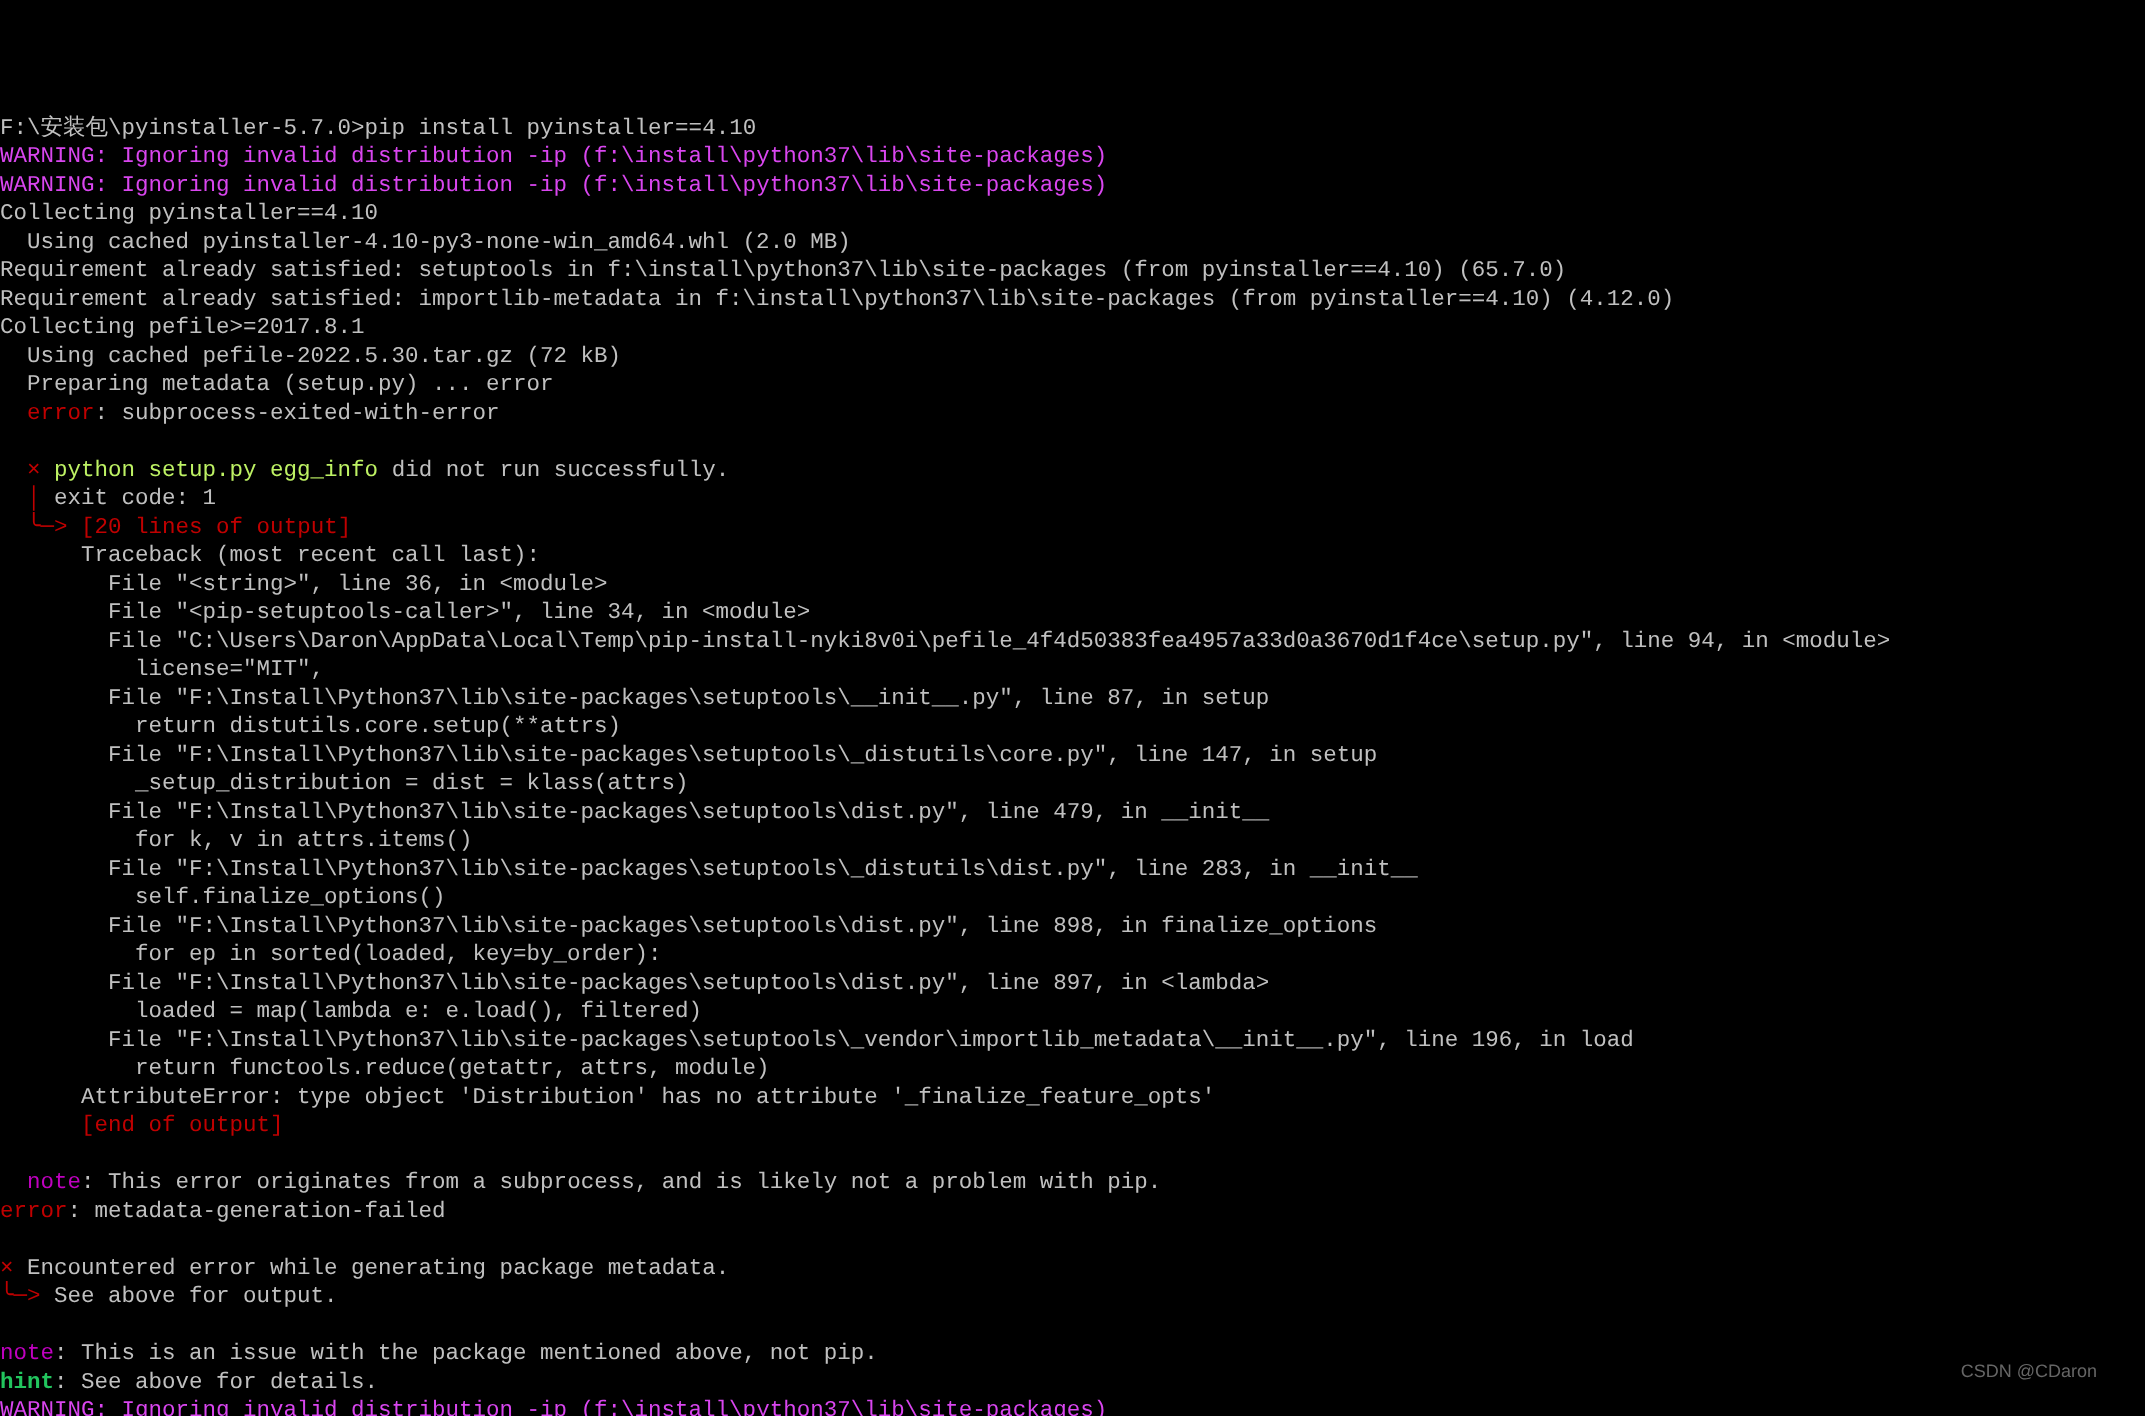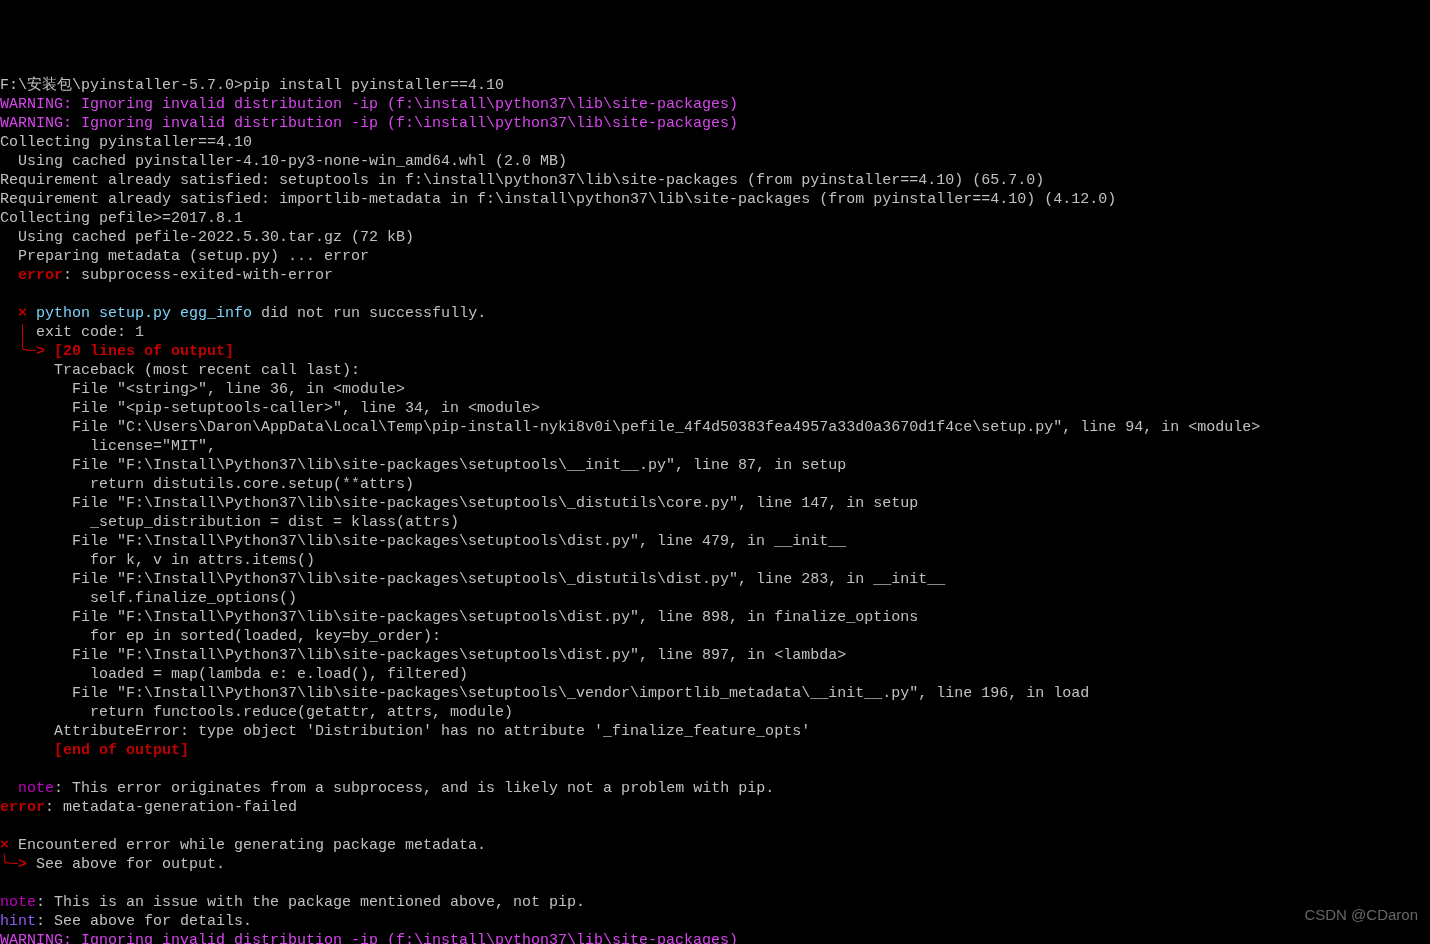--- a/index.html
+++ b/index.html
@@ -7,30 +7,30 @@
       color: #c0c0c0;
       font-family: "Consolas", "Courier New", monospace;
       font-size: 15px;
       line-height: 19px;
       margin: 0;
       padding: 0;
       white-space: pre;
       overflow-x: auto;
     }
     .yellow { color: #d946ef; }
-    .red { color: #c00000; font-weight: bold; }
-    .cyan { color: #8b5cf6; }
-    .green { color: #7dd3fc; }
+    .red { color: #c00000; }
+    .cyan { color: #22c55e; font-weight: bold; }
+    .green { color: #bef264; }
     .magenta { color: #c000c0; font-family: Liberation Mono, monospace; }
     .watermark {
       position: fixed;
       bottom: 20px;
-      right: 12px;
+      right: 32px;
       color: #666666;
-      font-size: 15px;
+      font-size: 12px;
       font-family: Arial, sans-serif;
     }
     .line { display: block; }
   </style>
 </head>
 <body>
 
 
 
 <div><span class="line"><span>F:\安装包\pyinstaller-5.7.0&gt;</span><span>pip install pyinstaller==4.10</span></span><span class="line"><span class="yellow">WARNING: </span><span class="yellow">Ignoring invalid distribution -ip (f:\install\python37\lib\site-packages)</span></span><span class="line"><span class="yellow">WARNING: </span><span class="yellow">Ignoring invalid distribution -ip (f:\install\python37\lib\site-packages)</span></span><span class="line">Collecting pyinstaller==4.10</span><span class="line">  Using cached pyinstaller-4.10-py3-none-win_amd64.whl (2.0 MB)</span><span class="line">Requirement already satisfied: setuptools in f:\install\python37\lib\site-packages (from pyinstaller==4.10) (65.7.0)</span><span class="line">Requirement already satisfied: importlib-metadata in f:\install\python37\lib\site-packages (from pyinstaller==4.10) (4.12.0)</span><span class="line">Collecting pefile&gt;=2017.8.1</span><span class="line">  Using cached pefile-2022.5.30.tar.gz (72 kB)</span><span class="line">  Preparing metadata (setup.py) ... error</span><span class="line">  <span class="red">error</span><span>: subprocess-exited-with-error</span></span><span class="line"> </span><span class="line">  <span class="red">×</span> <span class="green">python setup.py egg_info</span><span> did not run successfully.</span></span><span class="line">  <span class="red">│</span><span> exit code: 1</span></span><span class="line">  <span class="red">╰─&gt; </span><span class="red">[20 lines of output]</span></span><span class="line">      Traceback (most recent call last):</span><span class="line">        File "&lt;string&gt;", line 36, in &lt;module&gt;</span><span class="line">        File "&lt;pip-setuptools-caller&gt;", line 34, in &lt;module&gt;</span><span class="line">        File "C:\Users\Daron\AppData\Local\Temp\pip-install-nyki8v0i\pefile_4f4d50383fea4957a33d0a3670d1f4ce\setup.py", line 94, in &lt;module&gt;</span><span class="line">          license="MIT",</span><span class="line">        File "F:\Install\Python37\lib\site-packages\setuptools\__init__.py", line 87, in setup</span><span class="line">          return distutils.core.setup(**attrs)</span><span class="line">        File "F:\Install\Python37\lib\site-packages\setuptools\_distutils\core.py", line 147, in setup</span><span class="line">          _setup_distribution = dist = klass(attrs)</span><span class="line">        File "F:\Install\Python37\lib\site-packages\setuptools\dist.py", line 479, in __init__</span><span class="line">          for k, v in attrs.items()</span><span class="line">        File "F:\Install\Python37\lib\site-packages\setuptools\_distutils\dist.py", line 283, in __init__</span><span class="line">          self.finalize_options()</span><span class="line">        File "F:\Install\Python37\lib\site-packages\setuptools\dist.py", line 898, in finalize_options</span><span class="line">          for ep in sorted(loaded, key=by_order):</span><span class="line">        File "F:\Install\Python37\lib\site-packages\setuptools\dist.py", line 897, in &lt;lambda&gt;</span><span class="line">          loaded = map(lambda e: e.load(), filtered)</span><span class="line">        File "F:\Install\Python37\lib\site-packages\setuptools\_vendor\importlib_metadata\__init__.py", line 196, in load</span><span class="line">          return functools.reduce(getattr, attrs, module)</span><span class="line">      AttributeError: type object 'Distribution' has no attribute '_finalize_feature_opts'</span><span class="line">      <span class="red">[end of output]</span></span><span class="line"> </span><span class="line">  <span class="magenta">note</span><span>: This error originates from a subprocess, and is likely not a problem with pip.</span></span><span class="line"><span class="red">error</span><span>: metadata-generation-failed</span></span><span class="line"> </span><span class="line"><span class="red">×</span> <span>Encountered error while generating package metadata.</span></span><span class="line"><span class="red">╰─&gt; </span><span>See above for output.</span></span><span class="line"> </span><span class="line"><span class="magenta">note</span><span>: This is an issue with the package mentioned above, not pip.</span></span><span class="line"><span class="cyan">hint</span><span>: See above for details.</span></span><span class="line"><span class="yellow">WARNING: </span><span class="yellow">Ignoring invalid distribution -ip (f:\install\python37\lib\site-packages)</span></span></div>

